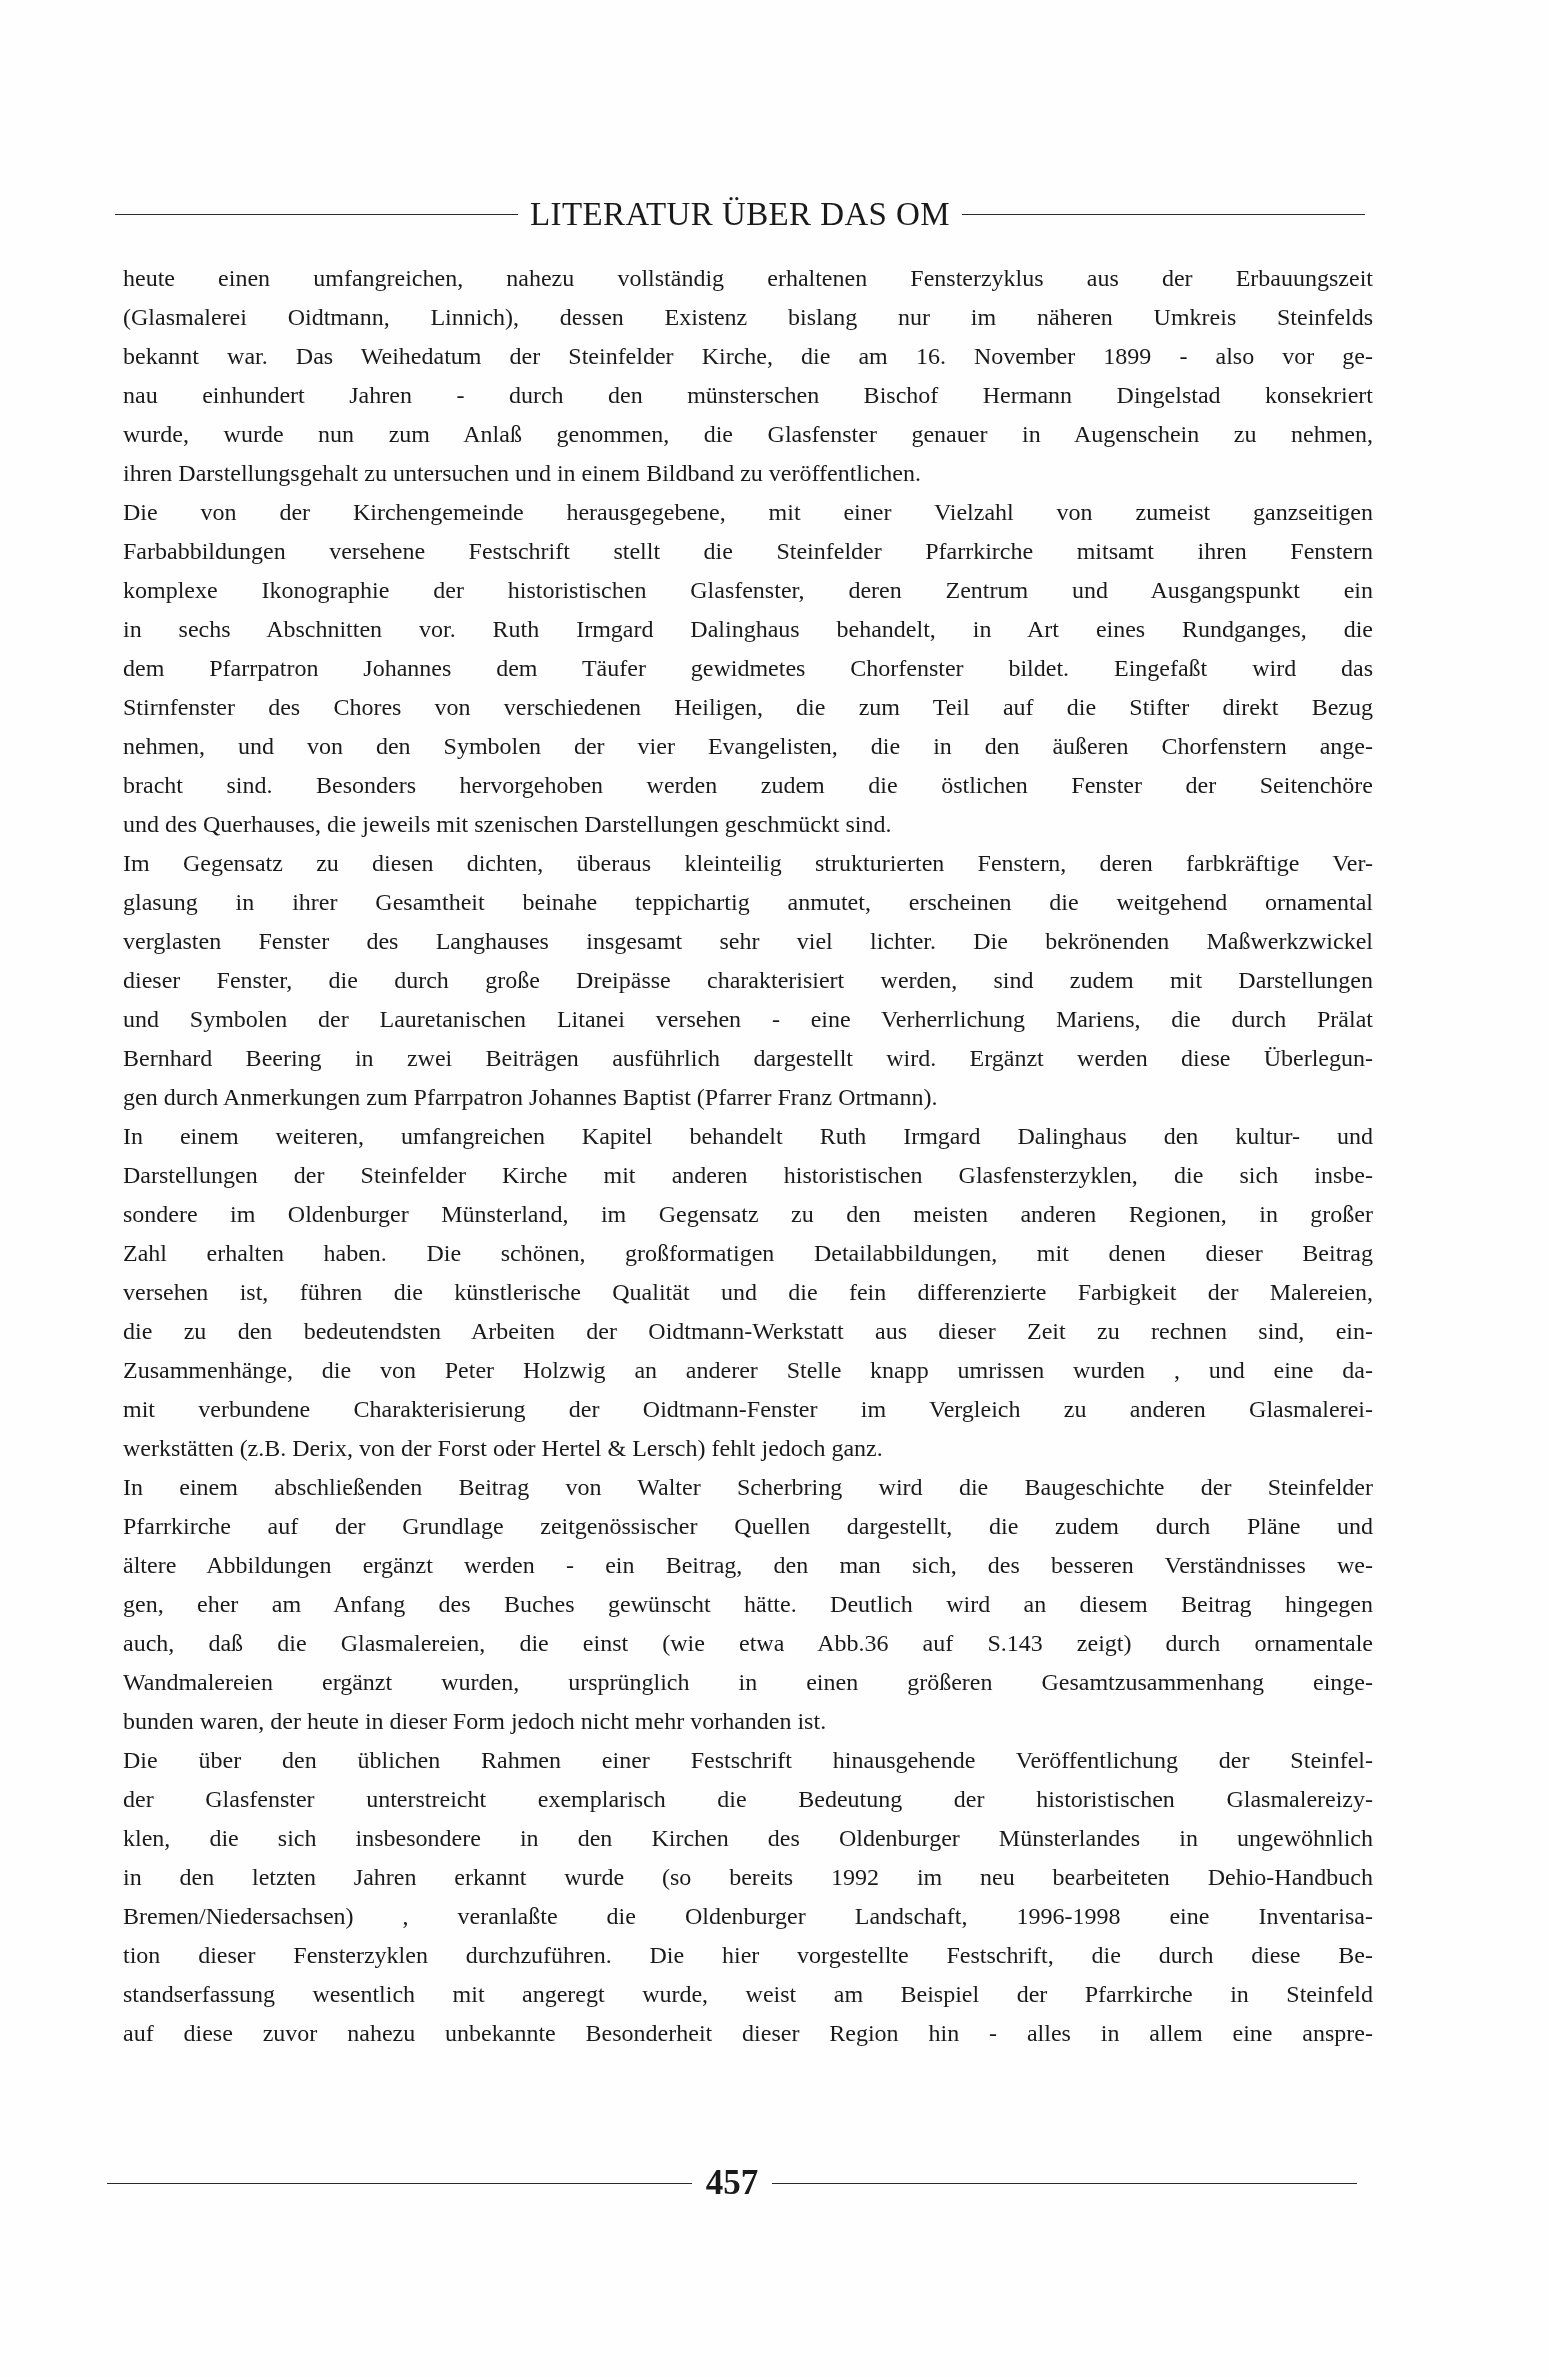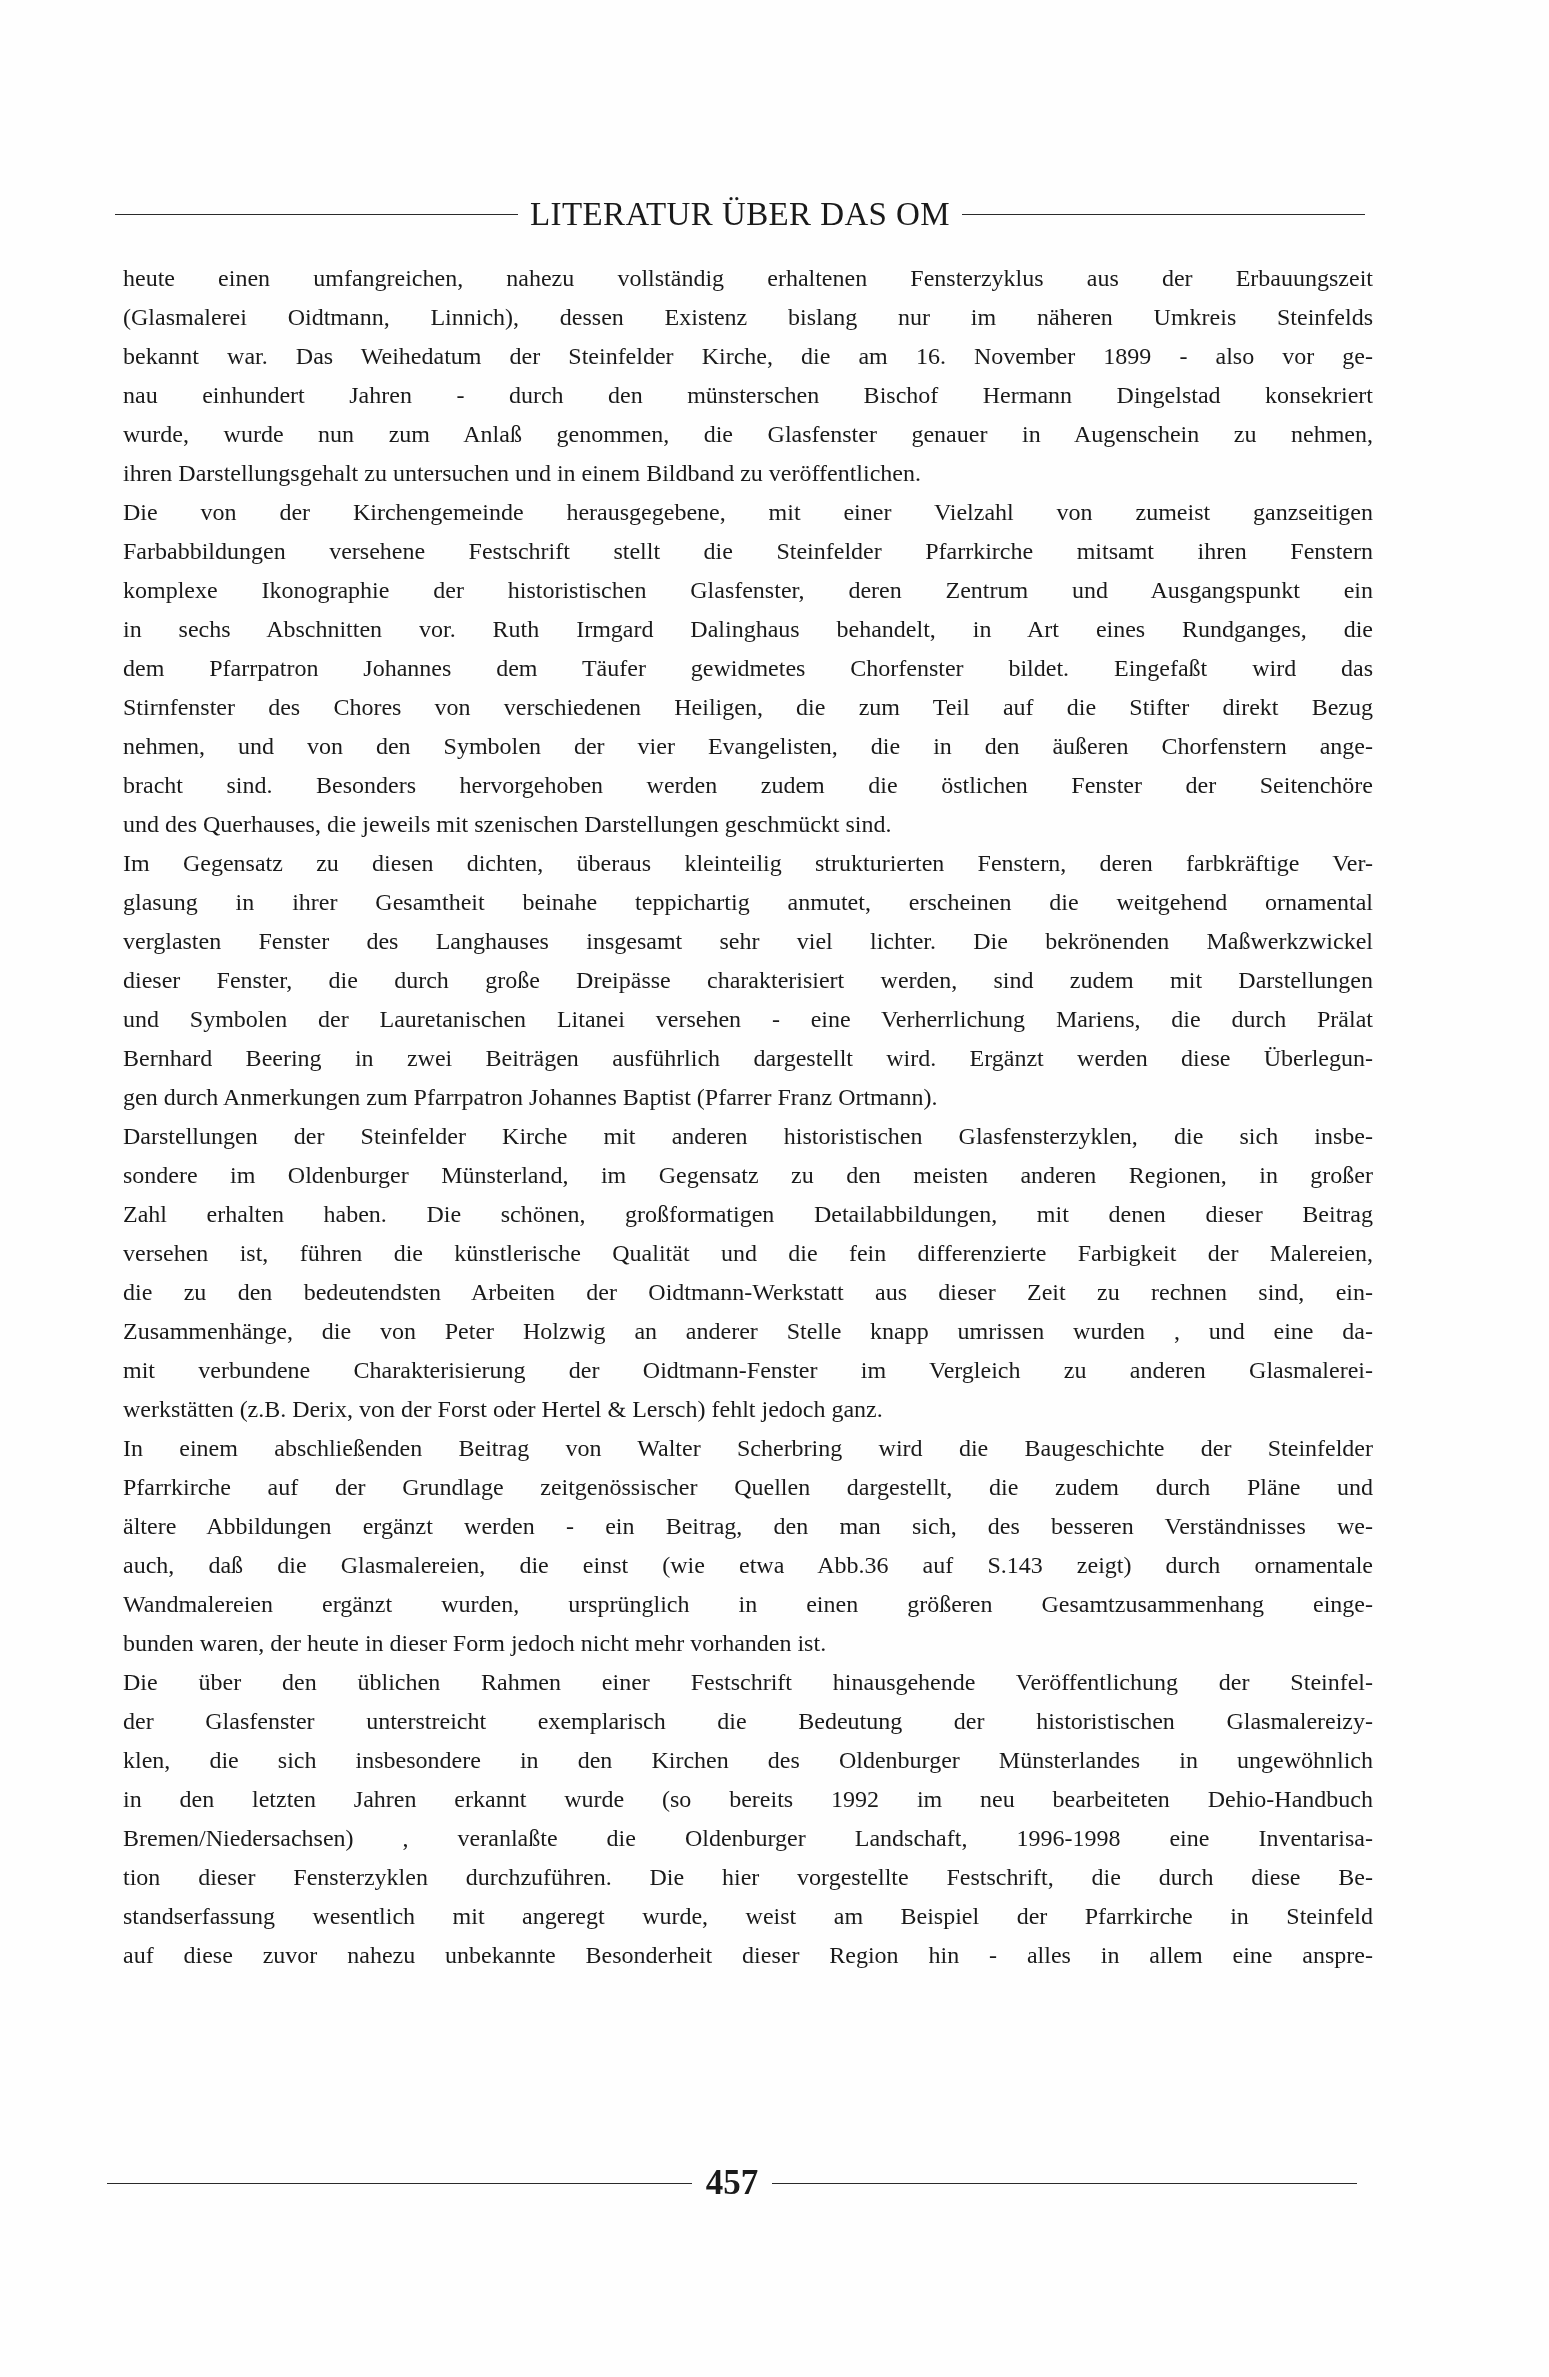--- a/index.html
+++ b/index.html
@@ -49,33 +49,35 @@
     <div>
       <div class="line">Im Gegensatz zu diesen dichten, überaus kleinteilig strukturierten Fenstern, deren farbkräftige Ver-</div>
       <div class="line">glasung in ihrer Gesamtheit beinahe teppichartig anmutet, erscheinen die weitgehend ornamental</div>
       <div class="line">verglasten Fenster des Langhauses insgesamt sehr viel lichter. Die bekrönenden Maßwerkzwickel</div>
       <div class="line">dieser Fenster, die durch große Dreipässe charakterisiert werden, sind zudem mit Darstellungen</div>
       <div class="line">und Symbolen der Lauretanischen Litanei versehen - eine Verherrlichung Mariens, die durch Prälat</div>
       <div class="line">Bernhard Beering in zwei Beiträgen ausführlich dargestellt wird. Ergänzt werden diese Überlegun-</div>
       <div class="line last">gen durch Anmerkungen zum Pfarrpatron Johannes Baptist (Pfarrer Franz Ortmann).</div>
     </div>
     <div>
+      <div class="line">In einem weiteren, umfangreichen Kapitel behandelt Ruth Irmgard Dalinghaus den kultur- und</div>
       <div class="line">Darstellungen der Steinfelder Kirche mit anderen historistischen Glasfensterzyklen, die sich insbe-</div>
       <div class="line">sondere im Oldenburger Münsterland, im Gegensatz zu den meisten anderen Regionen, in großer</div>
       <div class="line">Zahl erhalten haben. Die schönen, großformatigen Detailabbildungen, mit denen dieser Beitrag</div>
       <div class="line">versehen ist, führen die künstlerische Qualität und die fein differenzierte Farbigkeit der Malereien,</div>
       <div class="line">die zu den bedeutendsten Arbeiten der Oidtmann-Werkstatt aus dieser Zeit zu rechnen sind, ein-</div>
       <div class="line">Zusammenhänge, die von Peter Holzwig an anderer Stelle knapp umrissen wurden , und eine da-</div>
       <div class="line">mit verbundene Charakterisierung der Oidtmann-Fenster im Vergleich zu anderen Glasmalerei-</div>
       <div class="line last">werkstätten (z.B. Derix, von der Forst oder Hertel &amp; Lersch) fehlt jedoch ganz.</div>
     </div>
     <div>
       <div class="line">In einem abschließenden Beitrag von Walter Scherbring wird die Baugeschichte der Steinfelder</div>
       <div class="line">Pfarrkirche auf der Grundlage zeitgenössischer Quellen dargestellt, die zudem durch Pläne und</div>
       <div class="line">ältere Abbildungen ergänzt werden - ein Beitrag, den man sich, des besseren Verständnisses we-</div>
+      <div class="line">gen, eher am Anfang des Buches gewünscht hätte. Deutlich wird an diesem Beitrag hingegen</div>
       <div class="line">auch, daß die Glasmalereien, die einst (wie etwa Abb.36 auf S.143 zeigt) durch ornamentale</div>
       <div class="line">Wandmalereien ergänzt wurden, ursprünglich in einen größeren Gesamtzusammenhang einge-</div>
       <div class="line last">bunden waren, der heute in dieser Form jedoch nicht mehr vorhanden ist.</div>
     </div>
     <div>
       <div class="line">Die über den üblichen Rahmen einer Festschrift hinausgehende Veröffentlichung der Steinfel-</div>
       <div class="line">der Glasfenster unterstreicht exemplarisch die Bedeutung der historistischen Glasmalereizy-</div>
       <div class="line">klen, die sich insbesondere in den Kirchen des Oldenburger Münsterlandes in ungewöhnlich</div>
       <div class="line">in den letzten Jahren erkannt wurde (so bereits 1992 im neu bearbeiteten Dehio-Handbuch</div>
       <div class="line">Bremen/Niedersachsen) , veranlaßte die Oldenburger Landschaft, 1996-1998 eine Inventarisa-</div>

